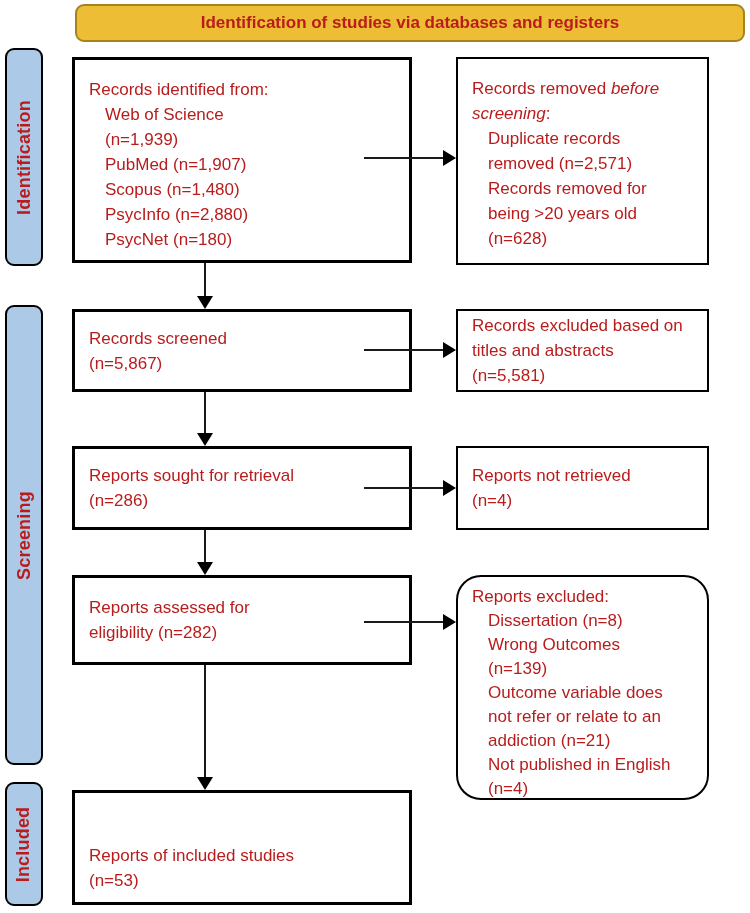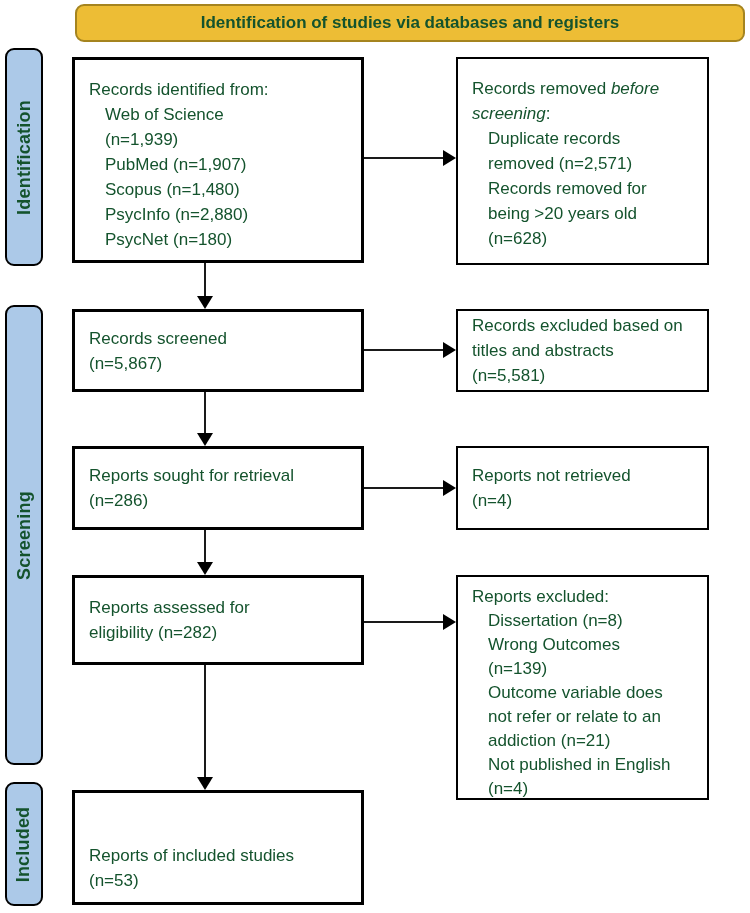--- a/index.html
+++ b/index.html
@@ -2,21 +2,21 @@
 <html><head>
 <meta charset="utf-8">
 <style>
   html, body { margin: 0; padding: 0; background: #ffffff; }
   .figure {
     position: relative;
     width: 750px;
     height: 913px;
     background: #ffffff;
     font-family: "Liberation Sans", "DejaVu Sans", sans-serif;
-    color: #14532d;
+    color: #b91c1c;
   }
 
   
   .banner {
     position: absolute;
     left: 75px; top: 4px;
     width: 670px; height: 38px;
     box-sizing: border-box;
     background: #EDBD35;
     border: 2px solid #A5841F;
@@ -47,27 +47,27 @@
   
   .box {
     position: absolute;
     box-sizing: border-box;
     background: #ffffff;
     font-size: 17px;
     line-height: 25px;
     padding-left: 14px;
     padding-right: 8px;
   }
-  .lbox { left: 72px; width: 292px; border: 3px solid #000000; }
+  .lbox { left: 72px; width: 340px; border: 3px solid #000000; }
   .rbox { left: 456px; width: 253px; border: 2px solid #000000; }
   .vcenter { display: flex; flex-direction: column; justify-content: center; }
   .txt { white-space: pre-line; }
   .ind { margin-left: 16px; }
   .it { font-style: italic; }
-  .tight { line-height: 24px; }
+  .tight { line-height: 24px; border-radius: 25px; }
 
   
   .arrow-down { position: absolute; width: 16px; }
   .arrow-down .shaft {
     position: absolute; left: 50%; transform: translateX(-50%);
     top: 0; bottom: 11px; width: 2px; background: #1a1a1a;
   }
   .arrow-down .head {
     position: absolute; bottom: 0; left: 50%; transform: translateX(-50%);
     width: 0; height: 0;

